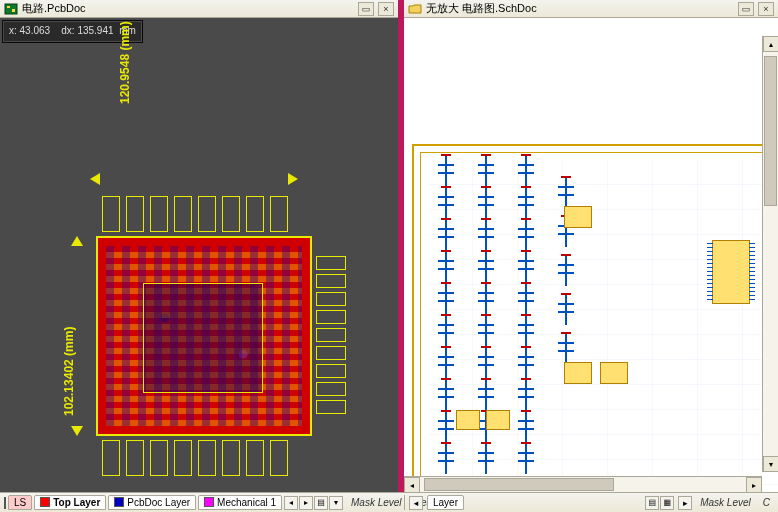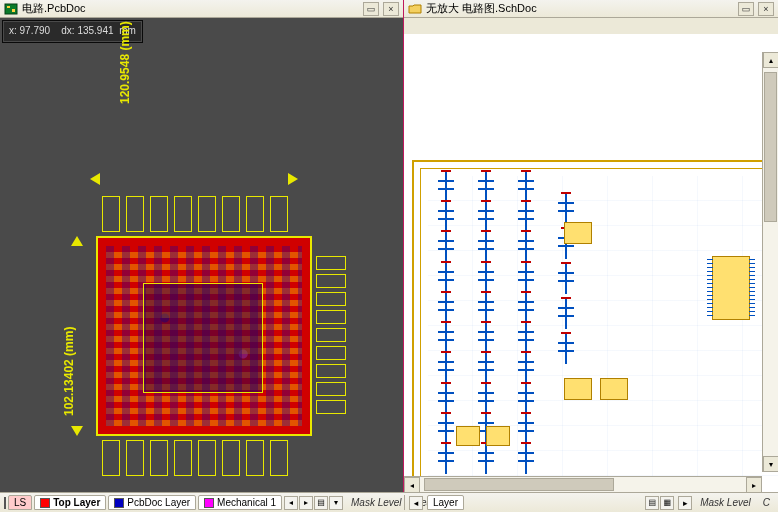--- a/index.html
+++ b/index.html
@@ -15,23 +15,23 @@
   }
   .workspace {
     display: flex;
     flex: 1;
     min-height: 0;
   }
   .panel {
     display: flex;
     flex-direction: column;
     min-width: 0;
-    border-right: 1px solid #be185d;
-  }
-  .panel:last-child { border-right: none; gap: 16px; }
+    border-right: 6px solid #be185d;
+  }
+  .panel:last-child { border-right: none; }
   .titlebar {
     display: flex;
     align-items: center;
     height: 18px;
     background: linear-gradient(to bottom, #f4f3ee, #ece9d8);
     border-bottom: 1px solid #aca899;
     padding: 0 4px;
     gap: 4px;
   }
   .titlebar .icon { width: 14px; height: 12px; display: inline-flex; }
@@ -194,21 +194,21 @@
     display: flex;
     align-items: center;
     font-size: 10px;
   }
   .left-status { width: 404px; display: flex; align-items: center; gap: 2px; padding: 0 4px; }
   .right-status { flex: 1; display: flex; align-items: center; padding: 0 4px; border-left: 1px solid #aca899; gap: 4px; }
   .swatch {
     width: 18px; height: 12px; border: 1px solid #555; display: inline-block;
   }
   .layertab {
-    display: inline-flex; align-items: center; gap: 3px;
+    display: inline-flex; align-items: flex-start; gap: 3px;
     padding: 1px 5px; border: 1px solid #aca899; background: #fff;
     border-radius: 2px 2px 0 0;
     cursor: pointer;
     white-space: nowrap;
   }
   .layertab.active { font-weight: bold; }
   .mini-icons { display: inline-flex; gap: 1px; align-items: center; }
   .mini-icons span {
     width: 14px; height: 14px; border: 1px solid #aca899; background: #f4f3ee;
     display: inline-flex; align-items: center; justify-content: center;
@@ -233,21 +233,21 @@
           </svg>
       </span>
       <span class="title-text">电路.PcbDoc</span>
       <span class="winbtn">▭</span>
       <span class="winbtn">×</span>
     </div>
     <div class="canvas pcb-canvas">
       <div class="coord-overlay">
         <div>
           <span>x:</span>
-          <span>97.790</span>
+          <span>43.063</span>
           &nbsp;&nbsp;
           <span>dx:</span>
           <span>135.941</span>
           &nbsp;<span>mm</span>
         </div>
       </div>
 
       <div class="dim-arrow-h"></div>
       <div class="dim-label-h">120.9548 (mm)</div>
 

